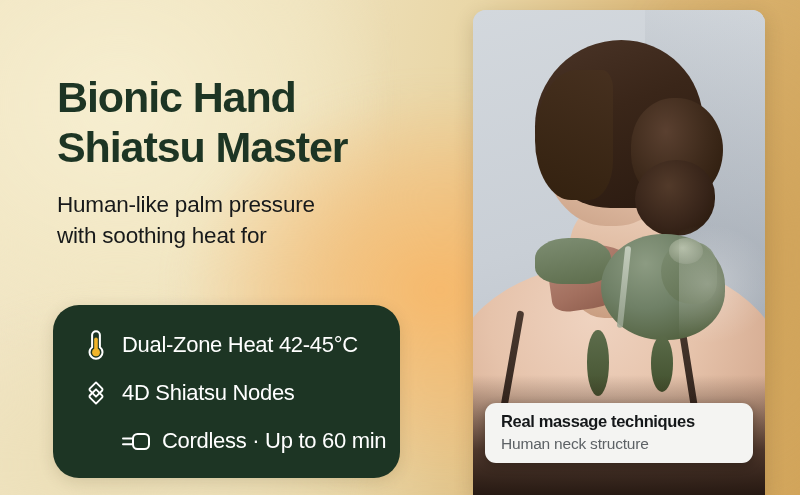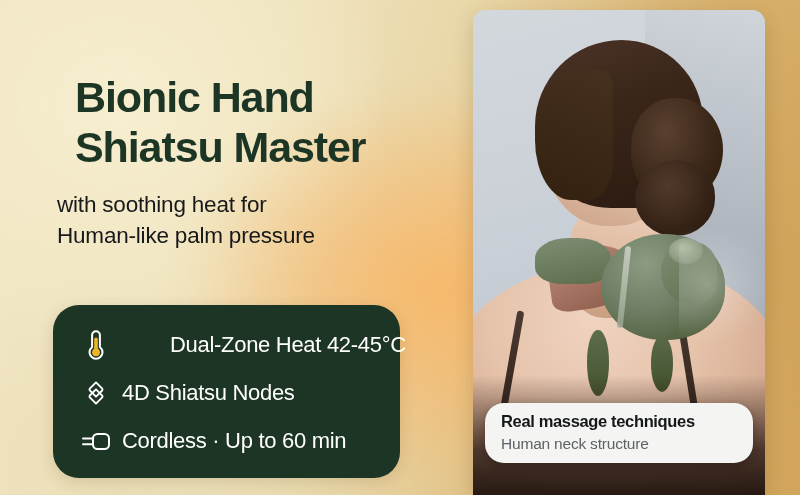--- a/index.html
+++ b/index.html
@@ -25,35 +25,35 @@
   .bg-glow-rightedge{position:absolute;right:-60px;top:-40px;width:260px;height:600px;
     background:radial-gradient(ellipse at 60% 50%, rgba(206,160,86,.75) 0%, rgba(206,160,86,0) 75%);
     filter:blur(16px);}
 
   
   .left-col{position:absolute;left:0;top:0;width:470px;height:495px;}
 
   .headline{position:absolute;left:57px;top:44px;width:400px;
     color:#1d3524;font-size:43px;line-height:1.16;font-weight:700;
     letter-spacing:-1.1px;}
-  .headline .hl-line{display:block;white-space:nowrap;margin-left:18px;}
+  .headline .hl-line{display:block;white-space:nowrap;}
 
   .subhead{position:absolute;left:57px;top:166px;width:360px;
     color:#17191a;font-size:22.5px;line-height:1.38;font-weight:400;
     letter-spacing:-.2px;}
   .subhead .sub-line{display:block;white-space:nowrap;}
 
   
   .feature-card{position:absolute;left:53px;top:305px;width:347px;height:173px;
     background:#1d3524;border-radius:26px;
     box-shadow:0 4px 16px rgba(60,45,15,.14);}
   .feature-row{position:absolute;left:0;width:347px;height:40px;display:flex;align-items:center;}
-  .feature-row.r0{top:20px;gap:48px;}
+  .feature-row.r0{top:20px;}
   .feature-row.r1{top:68px;text-align:center;}
-  .feature-row.r2{top:116px;}
+  .feature-row.r2{top:116px;margin-left:40px;}
   .feat-icon{width:34px;margin-left:26px;display:flex;align-items:center;justify-content:center;flex:0 0 34px;}
   .feat-label{margin-left:9px;color:#ffffff;font-size:22px;font-weight:400;
     letter-spacing:-.3px;white-space:nowrap;}
 
   
   .photo-panel{position:absolute;left:473px;top:10px;width:292px;height:485px;
     border-radius:13px 13px 0 0;overflow:hidden;
     background:linear-gradient(180deg,#ccd2d8 0%,#c6ccd3 40%,#b9bfc6 100%);
     box-shadow:0 6px 20px rgba(70,55,25,.20);}
 
@@ -118,21 +118,21 @@
     border-radius:48% 48% 50% 50%;
     background:linear-gradient(180deg,#5d6d4c 0%,#44522f 100%);}
   .dev-node-b{position:absolute;left:178px;top:326px;width:22px;height:56px;
     border-radius:48% 48% 50% 50%;
     background:linear-gradient(180deg,#5a6a49 0%,#41502d 100%);}
   .dev-sheen{position:absolute;left:206px;top:214px;width:96px;height:120px;
     background:radial-gradient(ellipse at 30% 50%, rgba(255,255,255,.30) 0%, rgba(255,255,255,0) 70%);}
 
   
   .caption-card{position:absolute;left:485px;top:403px;width:268px;height:60px;
-    background:#f4f4f2;border-radius:19px;
+    background:#f4f4f2;border-radius:11px;
     box-shadow:0 3px 10px rgba(20,14,6,.30);
     padding:0;}
   .caption-title{position:absolute;left:16px;top:9px;
     color:#15181a;font-size:16.5px;font-weight:700;letter-spacing:-.35px;white-space:nowrap;}
   .caption-sub{position:absolute;left:16px;top:32px;
     color:#5d6266;font-size:15.5px;font-weight:400;letter-spacing:-.2px;white-space:nowrap;}
 </style>
 </head>
 <body>
 
@@ -145,22 +145,22 @@
   <div class="bg-glow-rightedge"></div>
 
   <div class="left-col">
 
     <h1 class="headline">
       <span class="hl-line">Bionic Hand</span>
       <span class="hl-line">Shiatsu Master</span>
     </h1>
 
     <p class="subhead">
+      <span class="sub-line">Human-like palm pressure</span>
       <span class="sub-line">with soothing heat for</span>
-      <span class="sub-line">Human-like palm pressure</span>
     </p>
 
     <div class="feature-card">
 
       <div class="feature-row r0">
         <span class="feat-icon">
           <svg width="22" height="32" viewBox="0 0 22 32" aria-hidden="true">
             <path d="M11 2.2c-2.2 0-3.9 1.8-3.9 3.9v12.1c-1.6 1.1-2.6 2.9-2.6 5 0 3.6 2.9 6.5 6.5 6.5s6.5-2.9 6.5-6.5c0-2.1-1-3.9-2.6-5V6.1c0-2.1-1.7-3.9-3.9-3.9z" fill="none" stroke="#ffffff" stroke-width="2"></path>
             <circle cx="11" cy="23.3" r="3.9" fill="#f0b429"></circle>
             <rect x="9.2" y="8.5" width="3.6" height="13" rx="1.8" fill="#f0b429"></rect>

